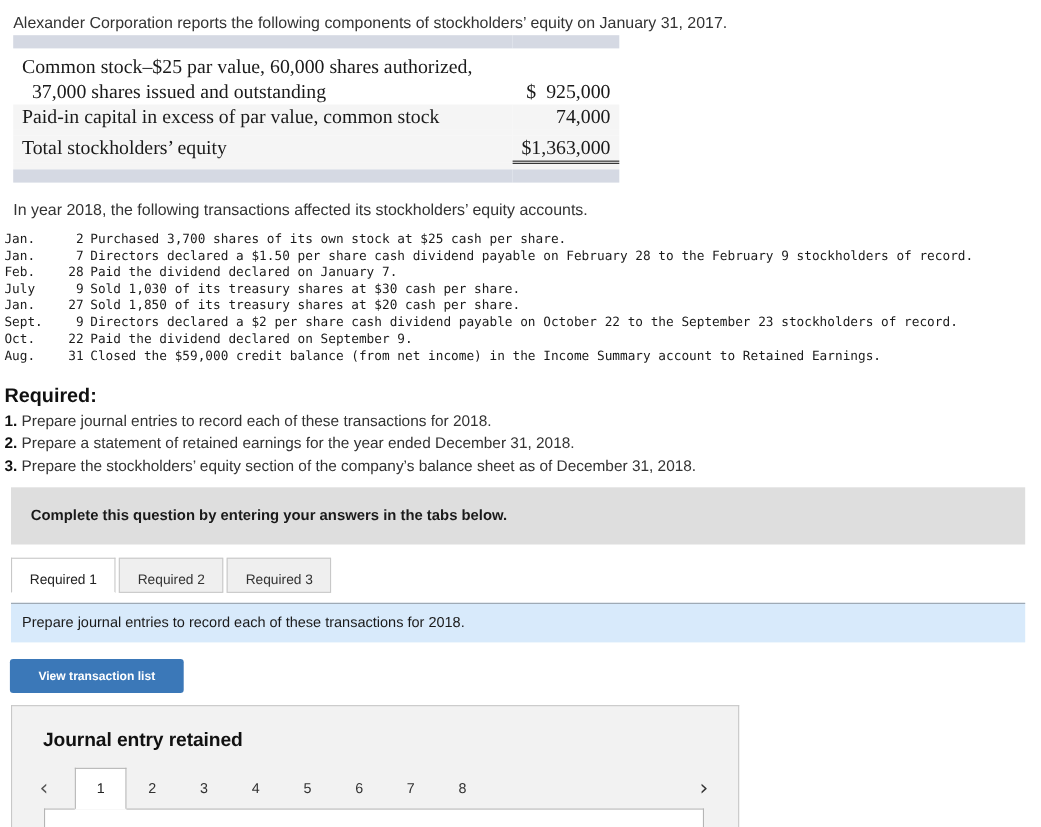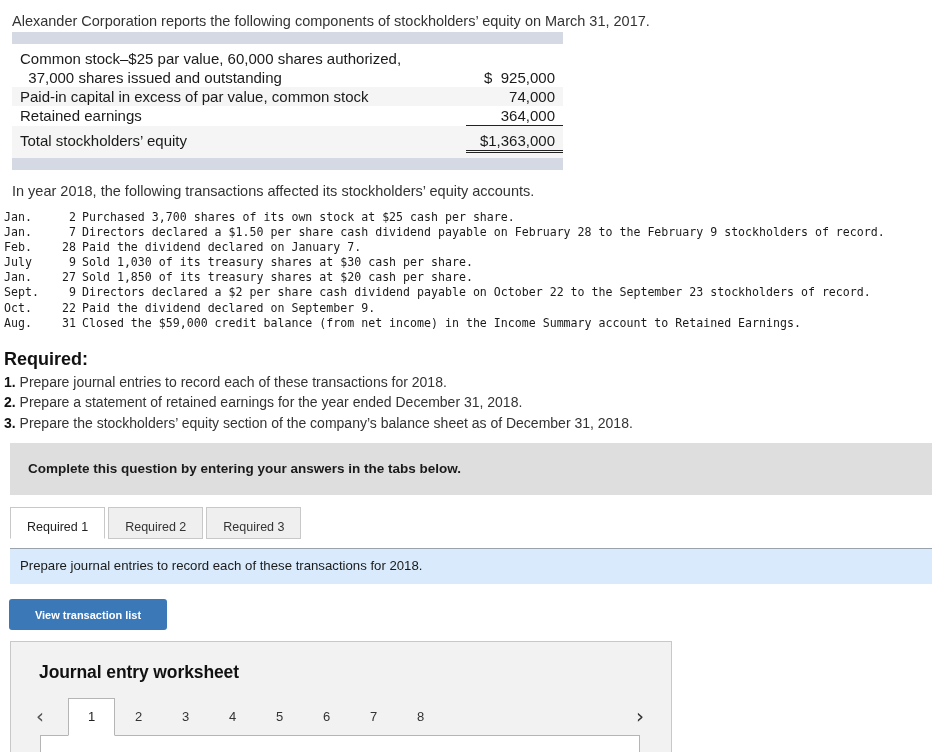--- a/index.html
+++ b/index.html
@@ -25,22 +25,22 @@
   }
   #intro-1 { position: absolute; left: 6px; top: 4px; }
   #intro-2 { position: absolute; left: 6px; top: 174px; }
 
   
   .equity-table {
     position: absolute;
     left: 12px;
     top: 32px;
     width: 551px;
-    font-family: Liberation Sans, sans-serif;
-    font-size: 15px;
+    font-family: Liberation Serif, serif;
+    font-size: 18px;
     color: #1a1a1a;
     border-collapse: collapse;
   }
   .equity-table .bar-row td {
     height: 12px;
     padding: 0;
     background: #d5d9e3;
   }
   .equity-table td {
     padding: 1px 0;
@@ -246,21 +246,21 @@
     background: #ffffff;
     border: 1px solid #b5b5b5;
     border-bottom: none;
     box-sizing: border-box;
     z-index: 2;
   }
 </style>
 </head>
 <body>
 
-<div class="intro" id="intro-1">Alexander Corporation reports the following components of stockholders’ equity on March 31, 2017.</div>
+<div class="intro" id="intro-1">Alexander Corporation reports the following components of stockholders’ equity on January 31, 2017.</div>
 
 <table class="equity-table">
   <tbody>
     <tr class="bar-row">
       <td></td>
       <td></td>
     </tr>
     <tr class="spacer-row">
       <td></td>
         <td></td>
@@ -269,24 +269,20 @@
       <td class="lbl">Common stock–$25 par value, 60,000 shares authorized,</td>
       <td class="amt"></td>
     </tr>
     <tr class="plain">
       <td class="lbl">  37,000 shares issued and outstanding</td>
       <td class="amt">$  925,000</td>
     </tr>
     <tr class="shade">
       <td class="lbl">Paid-in capital in excess of par value, common stock</td>
       <td class="amt">   74,000</td>
-    </tr>
-    <tr class="plain">
-      <td class="lbl">Retained earnings</td>
-      <td class="amt rule-single">  364,000</td>
     </tr>
     <tr class="spacer-row">
       <td class="shade" style="background:#f5f5f5"></td>
       <td class="shade" style="background:#f5f5f5"></td>
     </tr>
     <tr class="shade">
       <td class="lbl">Total stockholders’ equity</td>
       <td class="amt rule-double">$1,363,000</td>
     </tr>
     <tr class="spacer-row">
@@ -373,21 +369,21 @@
   <div class="tab">Required 3</div>
 </div>
 
 <div class="instr-bar">
   <span>Prepare journal entries to record each of these transactions for 2018.</span>
 </div>
 
 <button class="view-btn">View transaction list</button>
 
 <div class="worksheet">
-  <div class="worksheet-title">Journal entry worksheet</div>
+  <div class="worksheet-title">Journal entry retained</div>
   <div class="pager">
     <div class="pager-arrow pager-prev">‹</div>
     <div class="pager-pages">
       <div class="page-num active">1</div>
       <div class="page-num">2</div>
       <div class="page-num">3</div>
       <div class="page-num">4</div>
       <div class="page-num">5</div>
       <div class="page-num">6</div>
       <div class="page-num">7</div>

